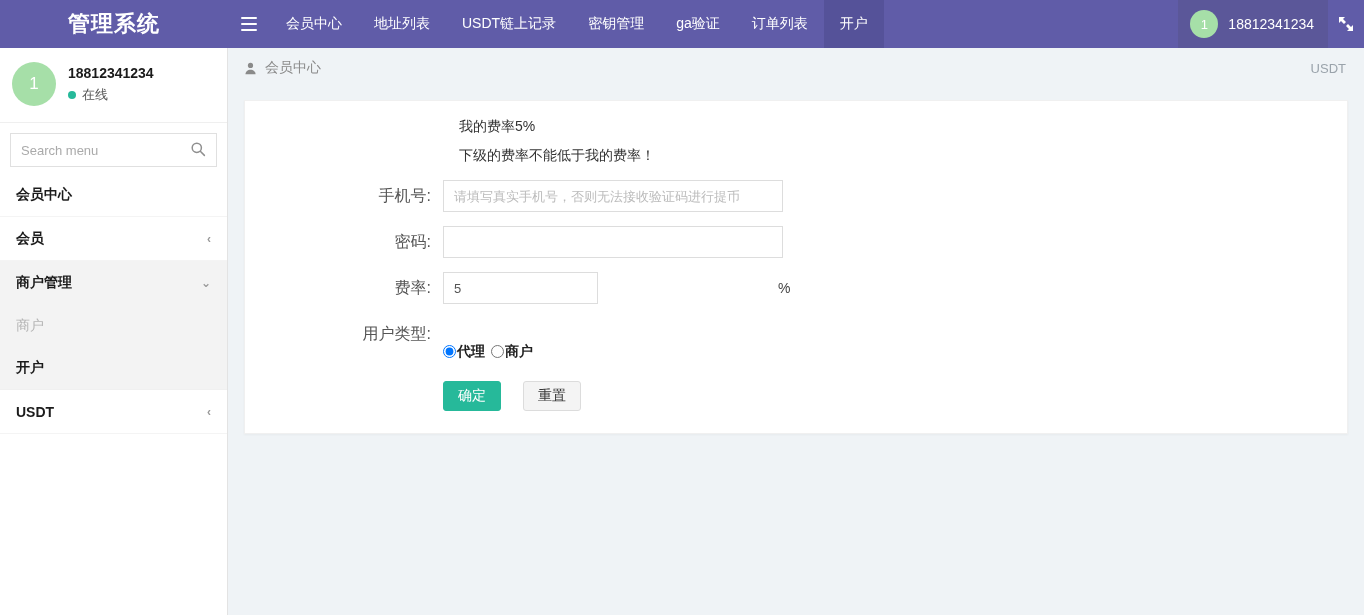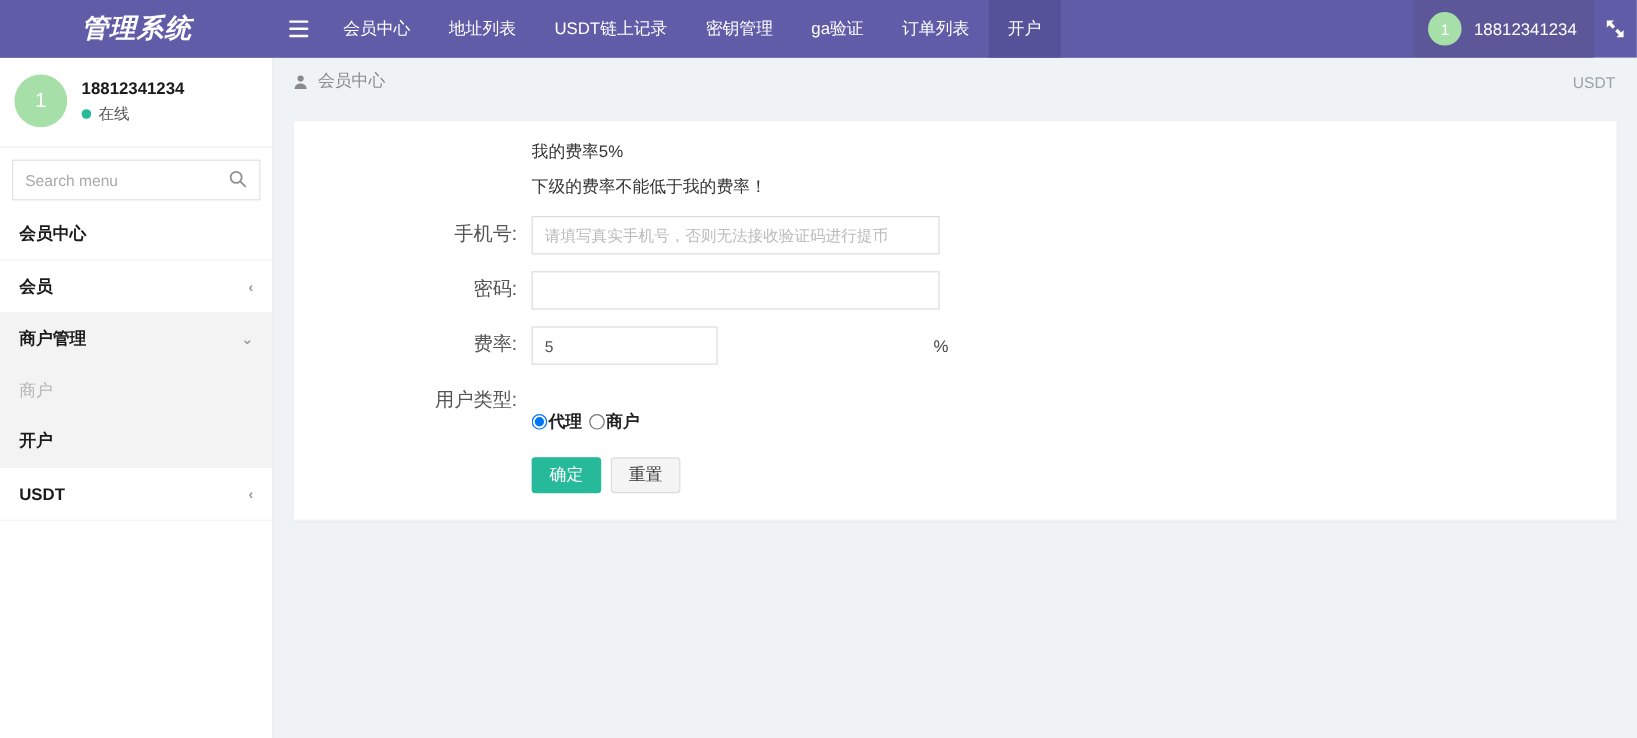--- a/index.html
+++ b/index.html
@@ -21,21 +21,20 @@
     display: flex; align-items: stretch;
     z-index: 20;
   }
   #brand {
     width: 228px; min-width: 228px; height: 48px;
     display: flex; align-items: center; justify-content: center;
     color: #ffffff;
     font-size: 22px; font-weight: bold;
     letter-spacing: 1px;
     background: #605ca8;
-    font-style: italic;
   }
   #nav-wrap {
     flex: 1; height: 48px;
     display: flex; align-items: stretch;
     background: #605ca8;
   }
   #hamburger {
     width: 42px; height: 48px;
     display: flex; flex-direction: column;
     align-items: center; justify-content: center;
@@ -185,21 +184,21 @@
     margin: 12px 16px 0 16px;
     background: #ffffff;
     min-height: 334px;
     border: 1px solid #f0f0f0;
     box-shadow: 0 1px 2px rgba(0,0,0,0.04);
     padding: 14px 0 18px 0;
   }
 
   .notice-row {
     display: flex;
-    padding: 0 0 0 0;
+    padding: 0 0 0 16px;
     margin-bottom: 7px;
   }
   .notice-label { width: 198px; flex: none; }
   .notice-text {
     font-size: 14px; color: #333; line-height: 22px;
   }
 
   .form-row {
     display: flex; align-items: flex-start;
     margin-bottom: 14px;
@@ -230,21 +229,21 @@
     line-height: 32px;
     margin-top: 17px;
   }
   .radio-opt {
     display: flex; align-items: center;
     margin-right: 6px; cursor: pointer;
   }
   .radio-opt input { margin: 0 1px 0 0; cursor: pointer; }
   .radio-opt span { font-size: 14px; color: #222; font-weight: bold; }
 
-  .btn-row { display: flex; align-items: flex-start; }
+  .btn-row { display: flex; align-items: flex-start; gap: 14px; }
   .btn {
     height: 30px; padding: 0 14px;
     font-size: 14px; cursor: pointer;
     border-radius: 3px;
     display: inline-flex; align-items: center; justify-content: center;
     font-family: "Liberation Sans", sans-serif;
   }
   #submit-btn {
     background: #26b99a; color: #ffffff;
     border: 1px solid #26b99a;

